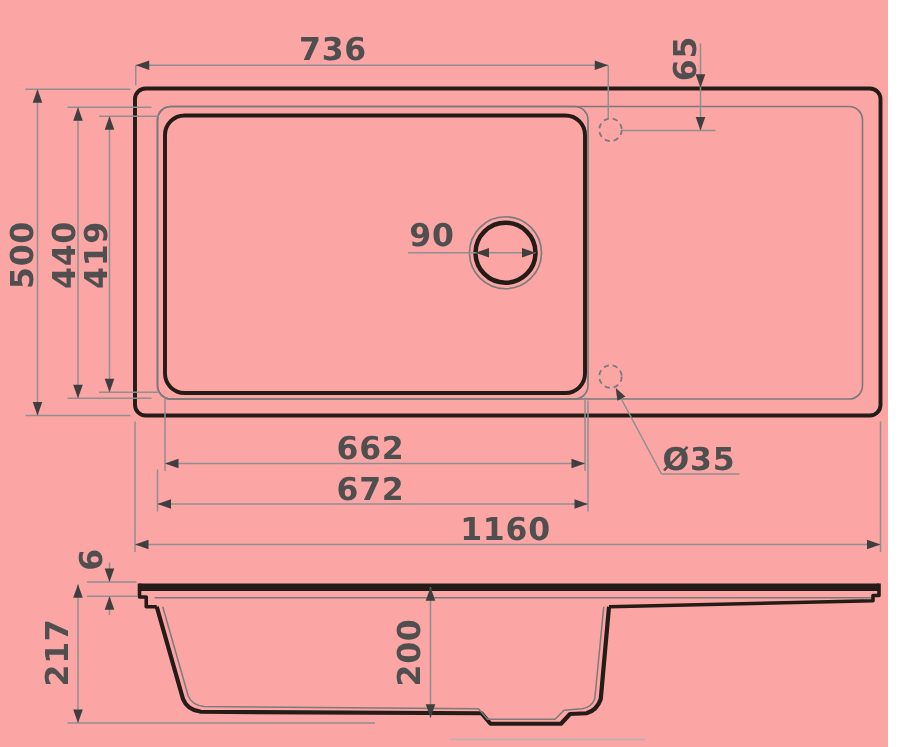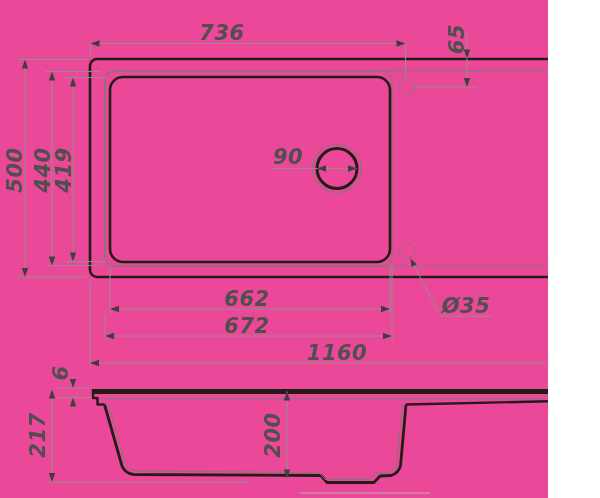--- a/index.html
+++ b/index.html
@@ -1,16 +1,16 @@
 <!DOCTYPE html>
 <html><head>
 <meta charset="utf-8">
 <style>
   html,body{margin:0;padding:0;background:#ffffff;}
-  .stage{position:relative;width:548px;height:498px;background:#ec4899;overflow:hidden;font-style:italic;}
+  .stage{position:relative;width:592px;height:498px;background:#fca5a5;overflow:hidden;}
   svg{display:block;}
   .dim-text{
     font-family:"DejaVu Sans","Liberation Sans",sans-serif;
     font-weight:700;
     font-size:21px;
     fill:#4f4f4f;
     letter-spacing:0.5px;
   }
   .thick{stroke:#241c16;fill:none;}
   .thin{stroke:#7a7a7a;fill:none;}

